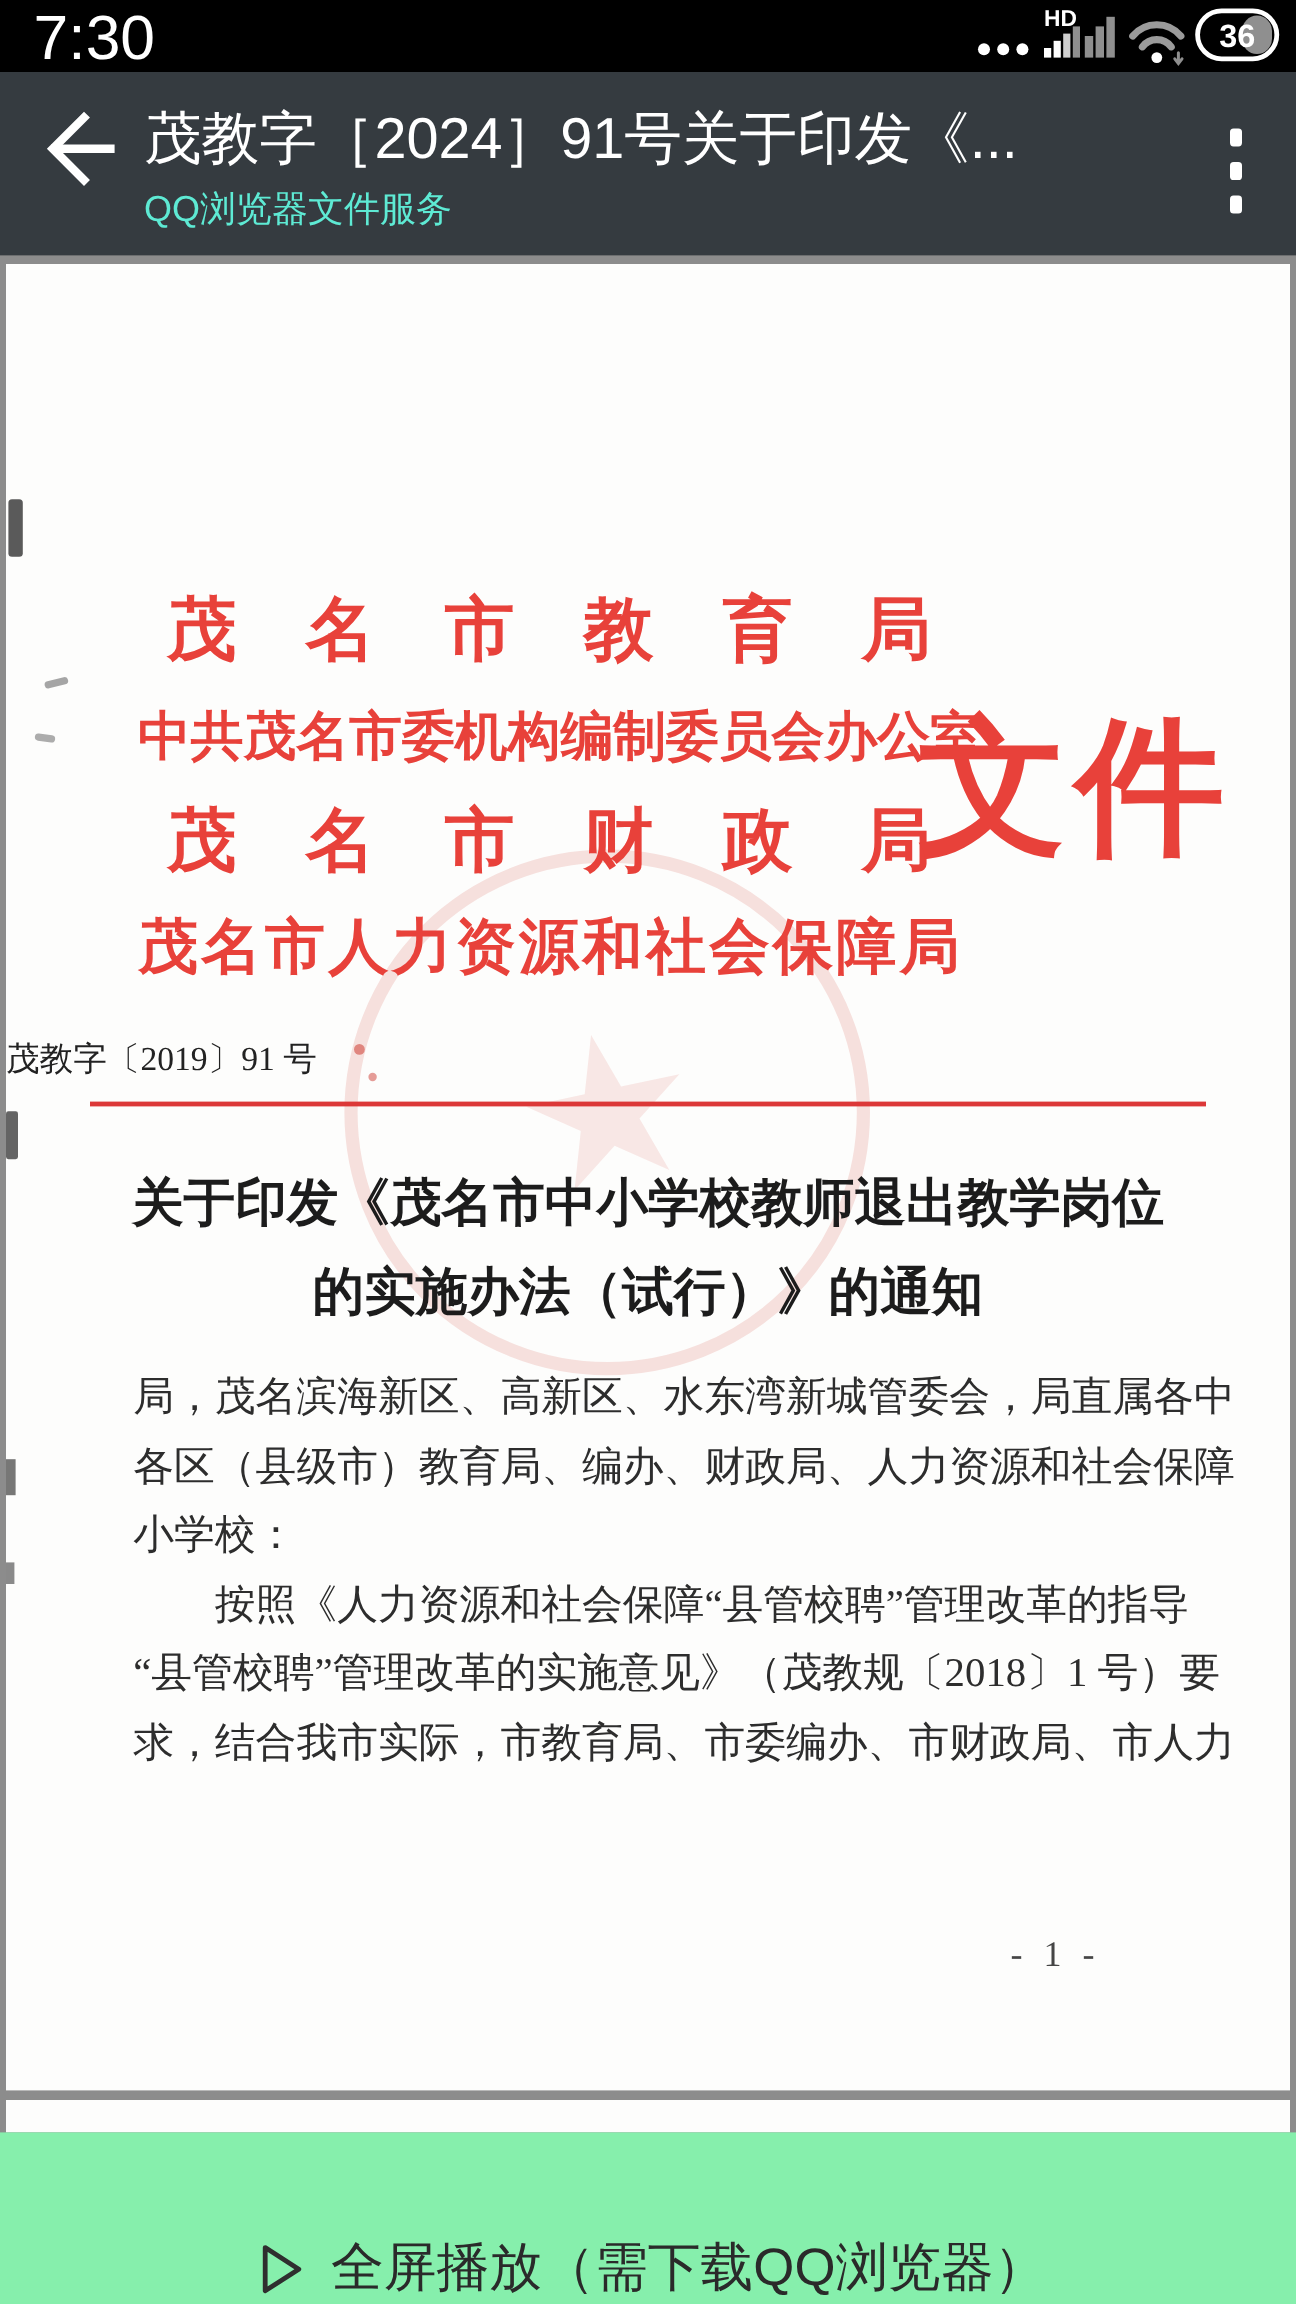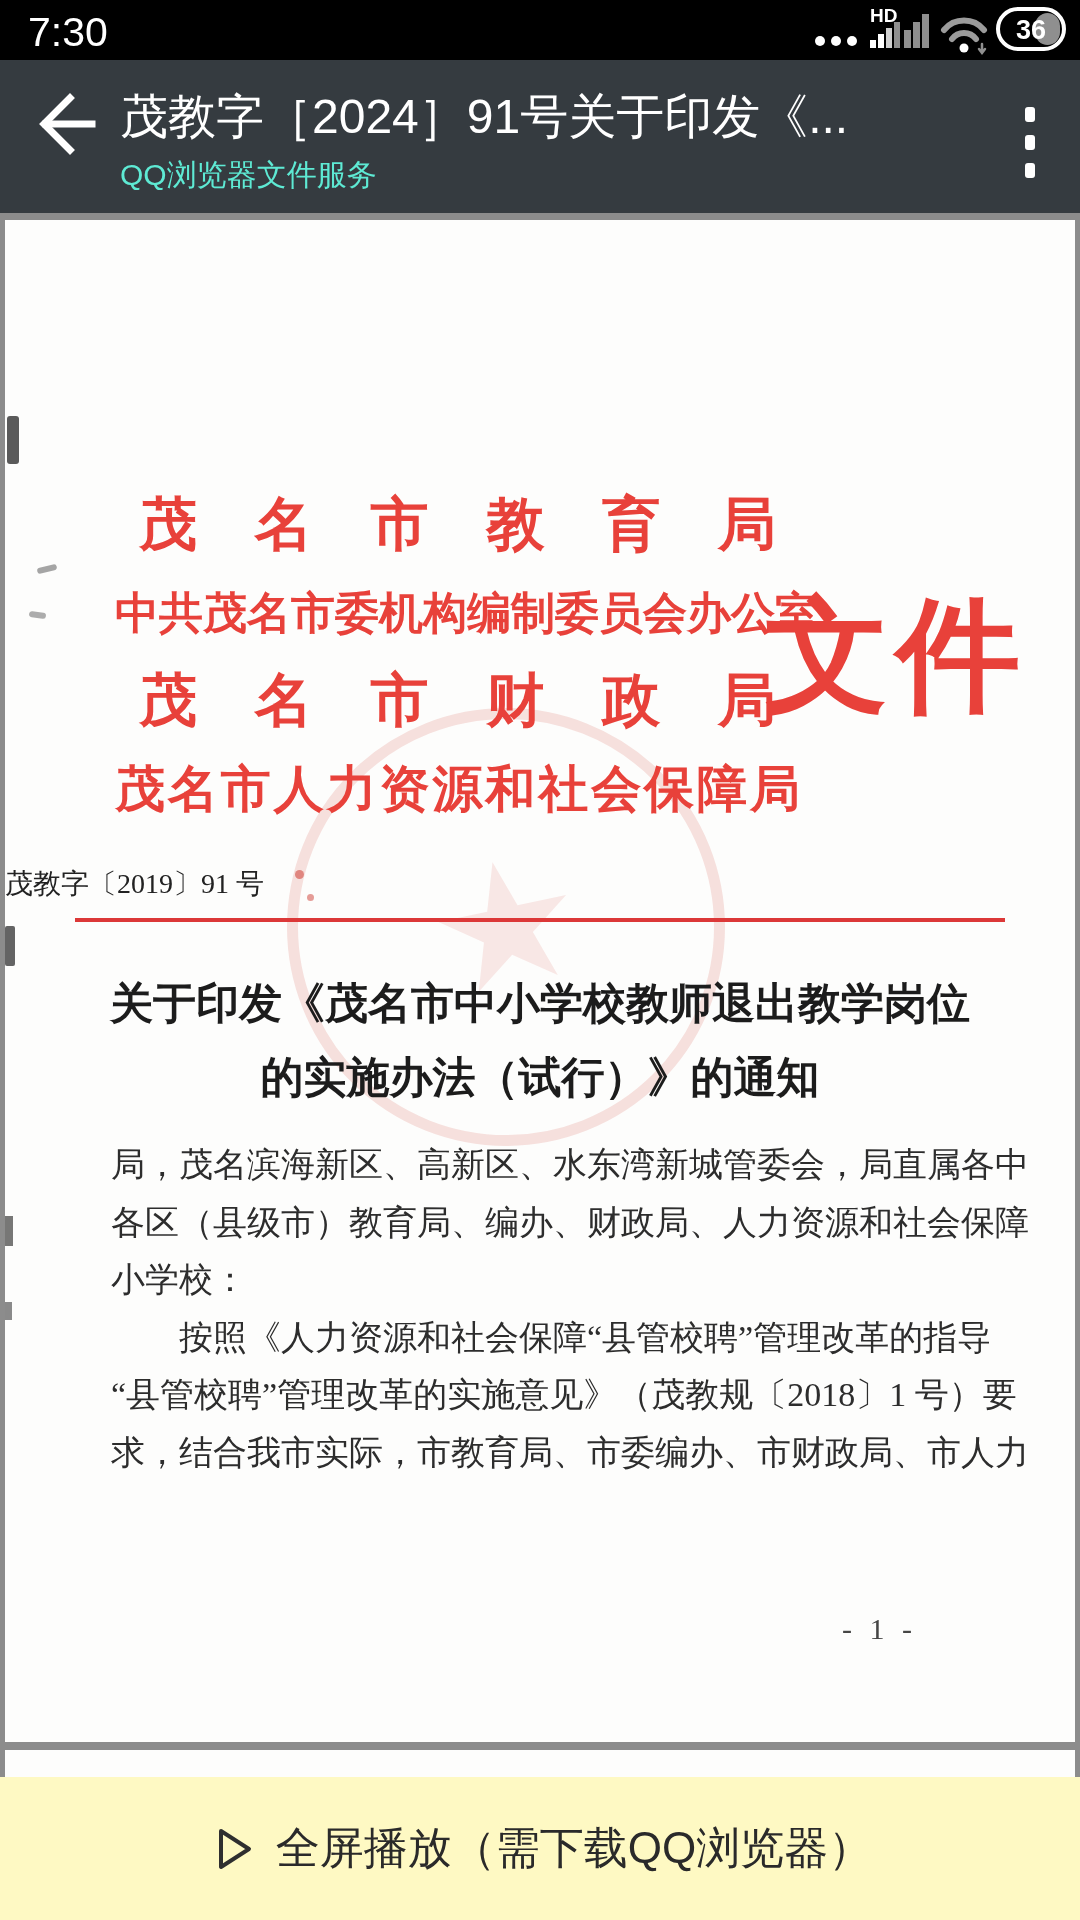--- a/index.html
+++ b/index.html
@@ -1,21 +1,21 @@
 <!DOCTYPE html>
 <html style="--accent-red: #e8413a; --header-bg: #353b40; --page-surround: #8c8c8c;"><head>
 <meta charset="utf-8">
 <style>
   html,body{margin:0;padding:0;background:#222;}
   .screen{position:relative;width:1080px;height:1920px;overflow:hidden;
     background:#8c8c8c;font-family:"Liberation Sans","DejaVu Sans",sans-serif;}
 
   
   .status-bar{position:absolute;top:0;left:0;width:1080px;height:60px;background:#000;}
-  .status-time{position:absolute;left:28px;top:4px;font-size:41px;color:#fff;line-height:56px;}
+  .status-time{position:absolute;left:28px;top:4px;font-size:52px;color:#fff;line-height:56px;}
   .status-icons{position:absolute;right:12px;top:0;width:260px;height:60px;}
 
   
   .app-header{position:absolute;top:60px;left:0;width:1080px;height:153px;background:var(--header-bg,#353b40);}
   .back-btn{position:absolute;left:30px;top:28px;width:72px;height:72px;background:none;border:none;padding:0;cursor:pointer;}
   .header-text{position:absolute;left:120px;top:26px;width:840px;}
   .header-title{font-size:48px;color:#fff;line-height:62px;white-space:nowrap;overflow:hidden;}
   .header-subtitle{font-size:30px;color:#5eead4;line-height:38px;margin-top:8px;}
   .menu-btn{position:absolute;right:28px;top:40px;width:44px;height:84px;background:none;border:none;padding:0;cursor:pointer;
     display:flex;flex-direction:column;align-items:center;justify-content:center;gap:13px;}
@@ -63,22 +63,22 @@
   .mk1{left:2px;top:196px;width:12px;height:48px;opacity:.85;border-radius:3px;}
   .mk2{left:0;top:706px;width:10px;height:40px;opacity:.8;border-radius:2px;}
   .mk3{left:0;top:996px;width:8px;height:30px;opacity:.7;}
   .mk4{left:0;top:1082px;width:7px;height:18px;opacity:.6;}
   .sp1{left:32px;top:346px;width:20px;height:6px;background:#777;opacity:.65;border-radius:3px;transform:rotate(-14deg);}
   .sp2{left:24px;top:392px;width:17px;height:6px;background:#777;opacity:.6;border-radius:3px;transform:rotate(8deg);}
   .rs1{left:290px;top:650px;width:9px;height:9px;background:rgba(205,60,50,.55);border-radius:50%;}
   .rs2{left:302px;top:674px;width:7px;height:7px;background:rgba(205,60,50,.5);border-radius:50%;}
 
   
-  .bottom-bar{position:absolute;top:1777px;left:0;width:1080px;height:143px;background:#fef9c3;
-    display:flex;align-items:center;justify-content:center;gap:18px;cursor:pointer;border:none;}
+  .bottom-bar{position:absolute;top:1777px;left:0;width:1080px;height:143px;background:#86efac;
+    display:flex;align-items:flex-end;justify-content:center;gap:18px;cursor:pointer;border:none;}
   .bottom-label{font-size:44px;color:#2a2a2a;}
 </style>
 </head>
 <body>
 
 <div class="screen">
 
   <div class="status-bar">
     <span class="status-time">7:30</span>
     <svg class="status-icons" viewBox="0 0 260 60">

